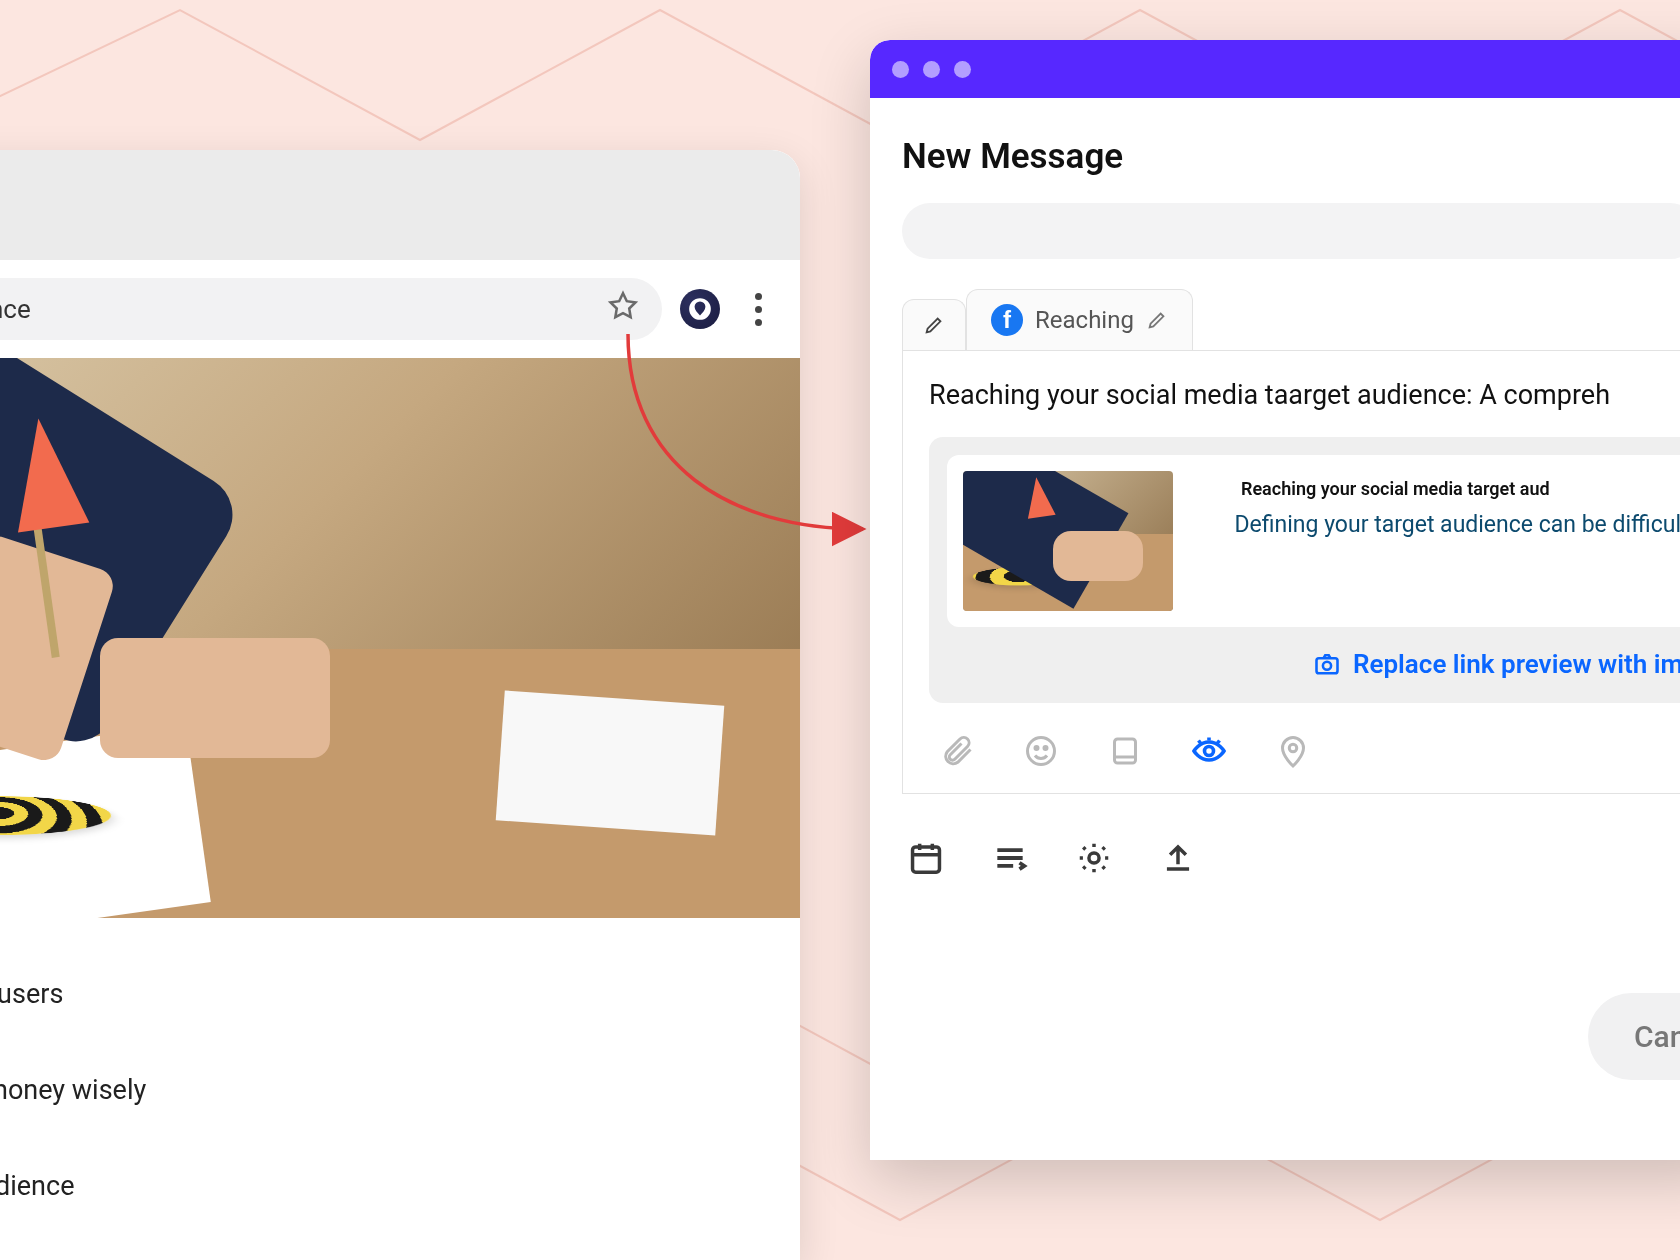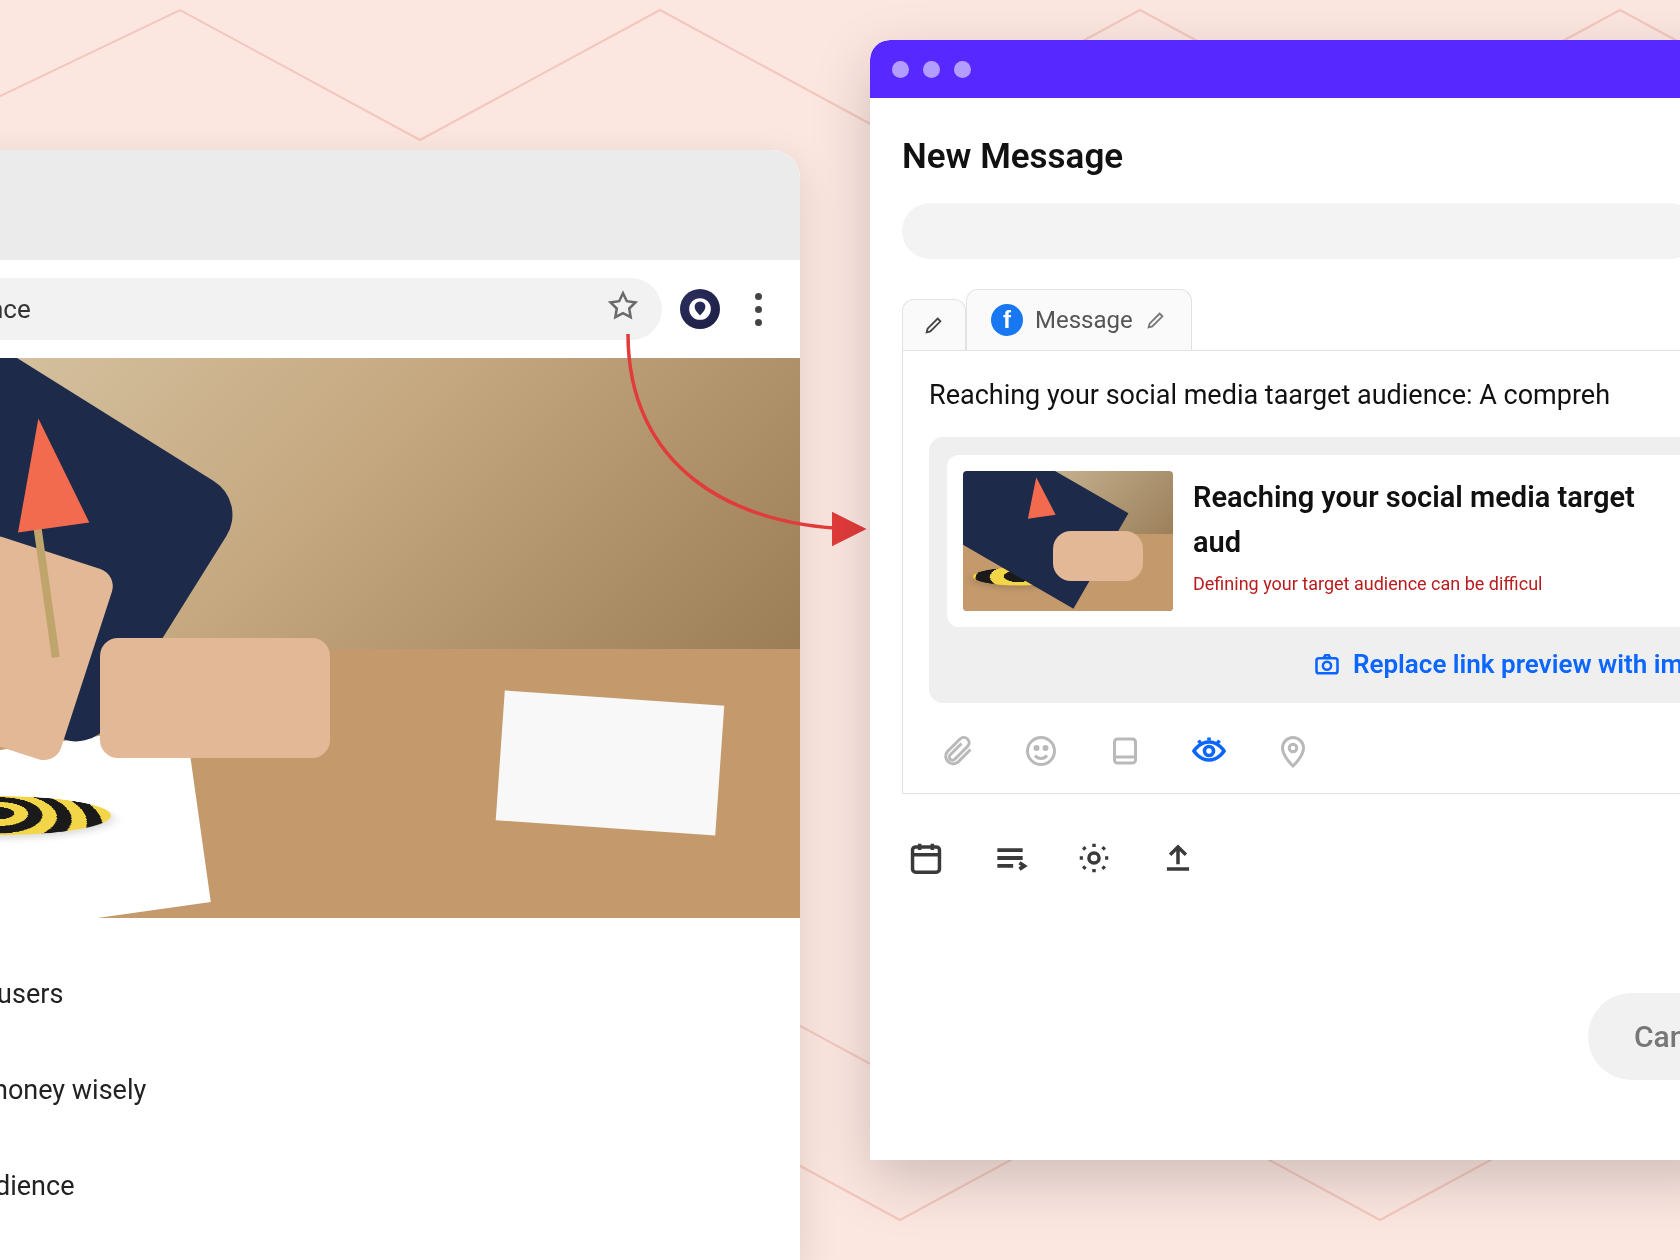--- a/index.html
+++ b/index.html
@@ -166,22 +166,22 @@
       display: flex;
       gap: 20px;
       align-items: flex-start;
     }
     .thumb {
       width: 210px; height: 140px; flex: 0 0 auto;
       background: linear-gradient(135deg, #d9c8a8, #8a6b44);
       position: relative; overflow: hidden; border-radius: 4px;
     }
     .preview-meta { flex: 1; padding-top: 4px; overflow:hidden; }
-    .preview-title { font-size: 29px; font-weight: 650; color: #111; line-height: 1.55; }
-    .preview-desc { font-size: 18px; color: #b91c1c; margin-top: 8px; }
+    .preview-title { font-size: 18px; font-weight: 650; color: #111; line-height: 1.55; margin-left: 48px; }
+    .preview-desc { font-size: 23px; color: #0c4a6e; margin-top: 8px; text-align: right; }
 
     .replace-row {
       display: flex; align-items: center; justify-content: flex-end; gap: 12px;
       padding: 22px 0 6px 0;
       font-size: 26px; font-weight: 600; color: #0a66ff;
     }
     .replace-row svg { width: 28px; height: 28px; }
 
     .toolstrip {
       display: flex; align-items: center; gap: 44px;
@@ -308,21 +308,21 @@
     <div class="tabs-row">
       <div class="tab icon-only">
         <span class="pencil-icon">
           <svg viewBox="0 0 24 24" fill="none" stroke="#444" stroke-width="2">
               <path d="M4 20l4-1 11-11-3-3L5 16l-1 4z"></path>
             </svg>
         </span>
       </div>
       <div class="tab">
         <span class="fb-icon">f</span>
-        <span>Message</span>
+        <span>Reaching</span>
         <span class="pencil-icon">
           <svg viewBox="0 0 24 24" fill="none" stroke="#777" stroke-width="2">
               <path d="M4 20l4-1 11-11-3-3L5 16l-1 4z"></path>
             </svg>
         </span>
       </div>
     </div>
 
     <div class="compose-area">
       <div class="compose-text">Reaching your social media taarget audience: A compreh</div>

